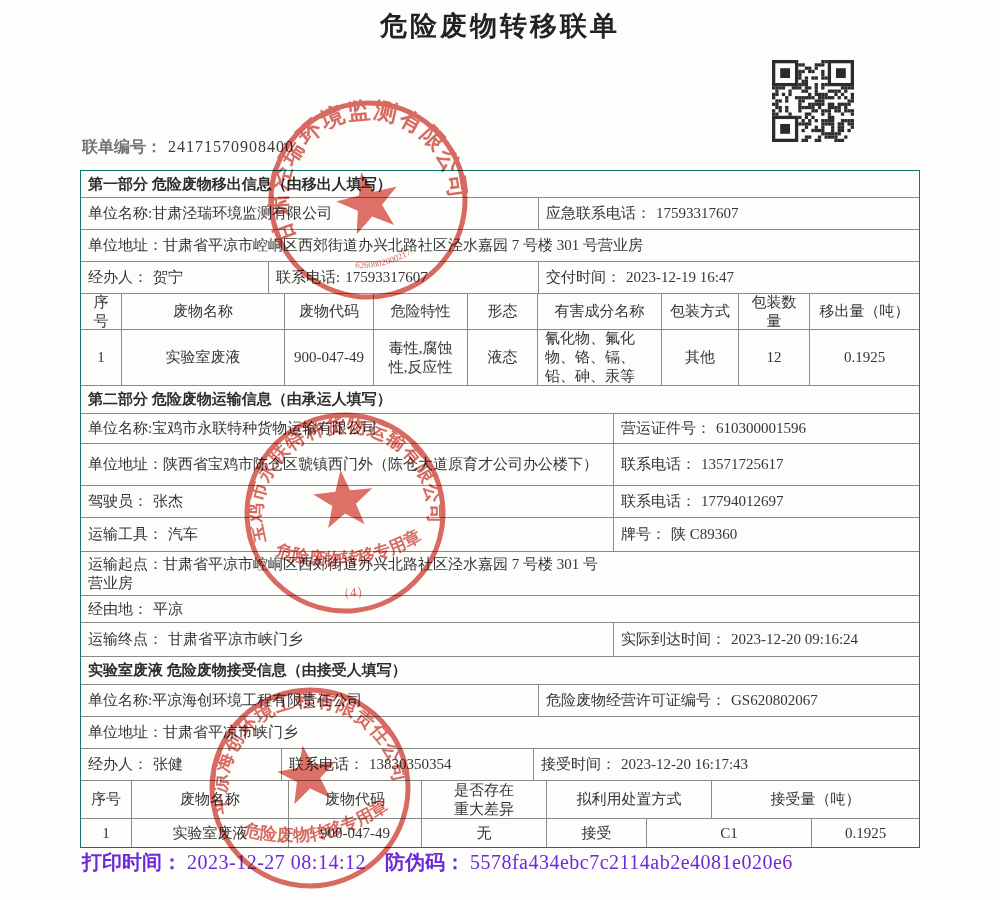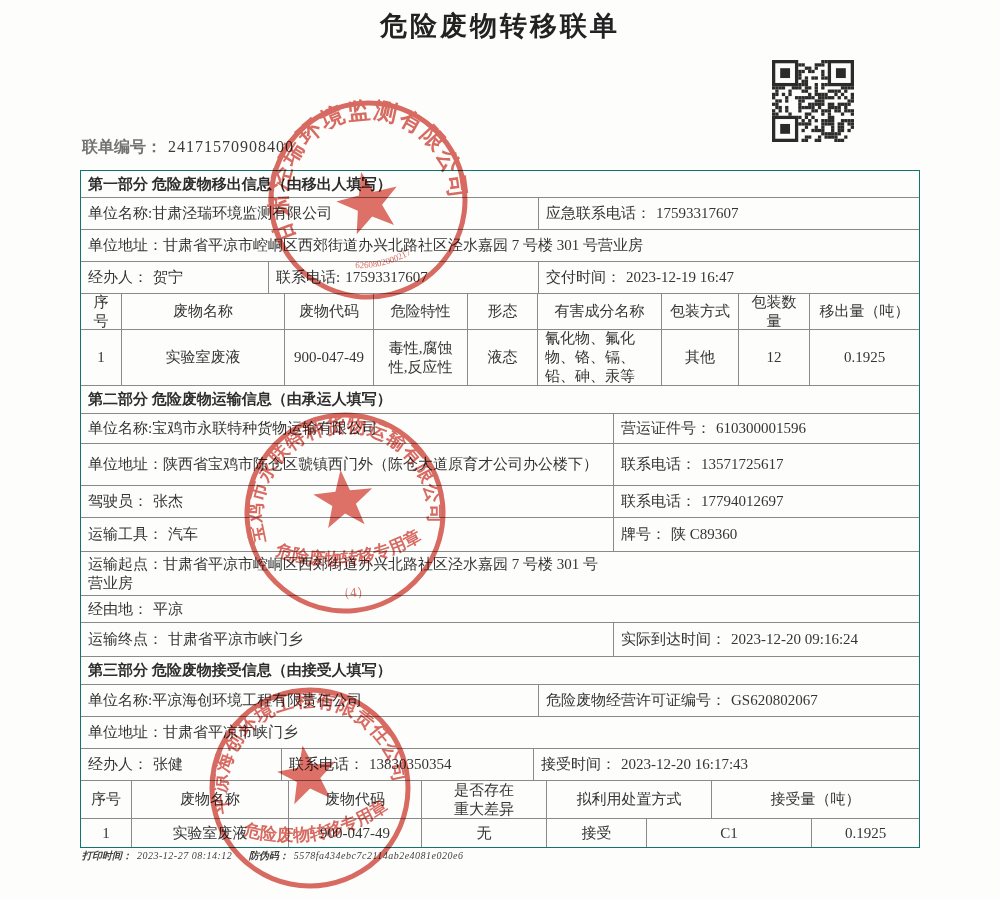--- a/index.html
+++ b/index.html
@@ -34,21 +34,21 @@
     padding:2px 7px;line-height:1.25;
   }
   .cell:not(:first-child){border-left:1px solid #8a8a8a;}
   .cell.grow{flex:1 1 auto;}
   .sec{font-weight:700;color:#2d2d2d;}
   .ctr{justify-content:center;text-align:center;}
   .pre{white-space:pre-line;}
   .lbl{white-space:nowrap;}
   .val{margin-left:5px;}
 
-  #footer-line{left:82px;top:849px;font-size:10px;color:#404040;font-style:italic;}
+  #footer-line{left:82px;top:849px;font-size:20px;color:#6d28d9;}
   #footer-line .lbl{font-weight:700;}
   #footer-line .val{margin-right:14px;letter-spacing:.5px;}
 
   .stamp{position:absolute;pointer-events:none;mix-blend-mode:multiply;opacity:.78;}
   .stamp text{fill:#cf4136;}
   .stamp .ring{stroke:#cf4136;fill:none;}
   .stamp .star{fill:#d6493d;}
 </style>
 </head>
 <body>
@@ -398,21 +398,21 @@
       <span class="lbl">运输终点：</span>
         <span class="val">甘肃省平凉市峡门乡</span>
     </div>
     <div class="cell grow">
       <span class="lbl">实际到达时间：</span>
         <span class="val">2023-12-20 09:16:24</span>
     </div>
   </div>
 
   <div class="row" style="height:28px">
-    <div class="cell grow sec">第三部分 危险废物接受信息（由接受人填写）</div>
+    <div class="cell grow sec">实验室废液 危险废物接受信息（由接受人填写）</div>
   </div>
   <div class="row" style="height:32px">
     <div class="cell" style="flex:0 0 457px">
       <span class="lbl">单位名称:</span>
         <span>平凉海创环境工程有限责任公司</span>
     </div>
     <div class="cell grow">
       <span class="lbl">危险废物经营许可证编号：</span>
         <span class="val">GS620802067</span>
     </div>

